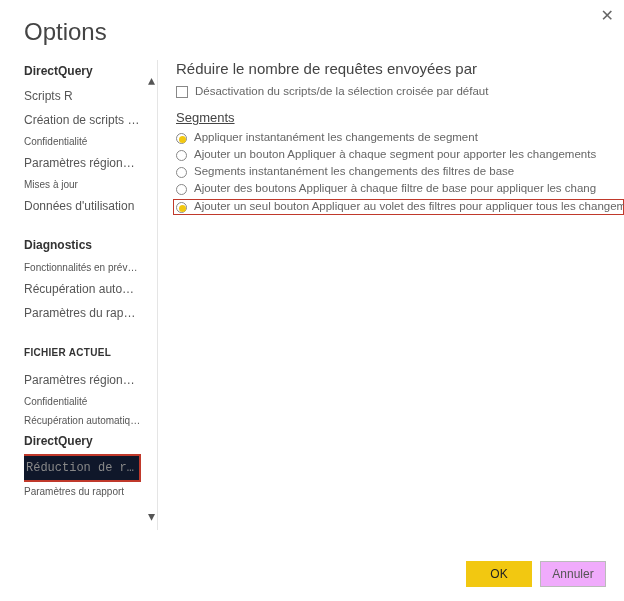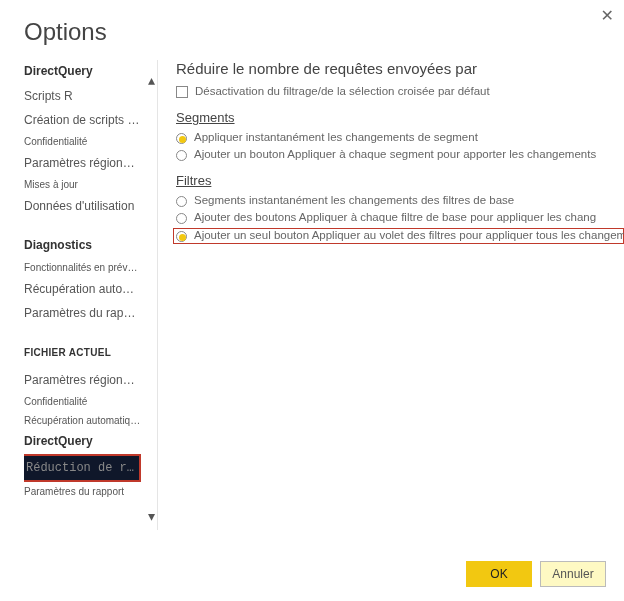--- a/index.html
+++ b/index.html
@@ -153,21 +153,21 @@
   }
   .btn {
     min-width: 66px;
     height: 26px;
     border: 1px solid #bbb;
     font-size: 12px;
     display: flex;
     align-items: center;
     justify-content: center;
     cursor: pointer;
-    background: #fef9c3;
+    background: #f0abfc;
     color: #555;
   }
   .btn.primary {
     background: #f2c811;
     border-color: #f2c811;
     color: #222;
     font-weight: 500;
   }
 </style>
 </head>
@@ -200,34 +200,33 @@
       <div class="nav-heading" style="margin-top:4px">DirectQuery</div>
       <div class="nav-item selected">Réduction de requête</div>
       <div class="nav-item small">Paramètres du rapport</div>
     </div>
   </div>
 
   <div class="content">
     <div class="c-title">Réduire le nombre de requêtes envoyées par</div>
     <div class="c-check">
       <span class="box"></span>
-      <span>Désactivation du filtrage/de la sélection croisée par défaut</span>
+      <span>Désactivation du scripts/de la sélection croisée par défaut</span>
     </div>
 
     <div class="c-sub">Segments</div>
     <div class="c-radio sel">
       <span class="dot"></span>
       <span>Appliquer instantanément les changements de segment</span>
     </div>
     <div class="c-radio">
       <span class="dot"></span>
       <span>Ajouter un bouton Appliquer à chaque segment pour apporter les changements</span>
     </div>
 
-    <div class="c-sub">Filtres</div>
     <div class="c-radio">
       <span class="dot"></span>
       <span>Segments instantanément les changements des filtres de base</span>
     </div>
     <div class="c-radio">
       <span class="dot"></span>
       <span>Ajouter des boutons Appliquer à chaque filtre de base pour appliquer les chang</span>
     </div>
     <div class="c-radio sel hl-red">
       <span class="dot"></span>

